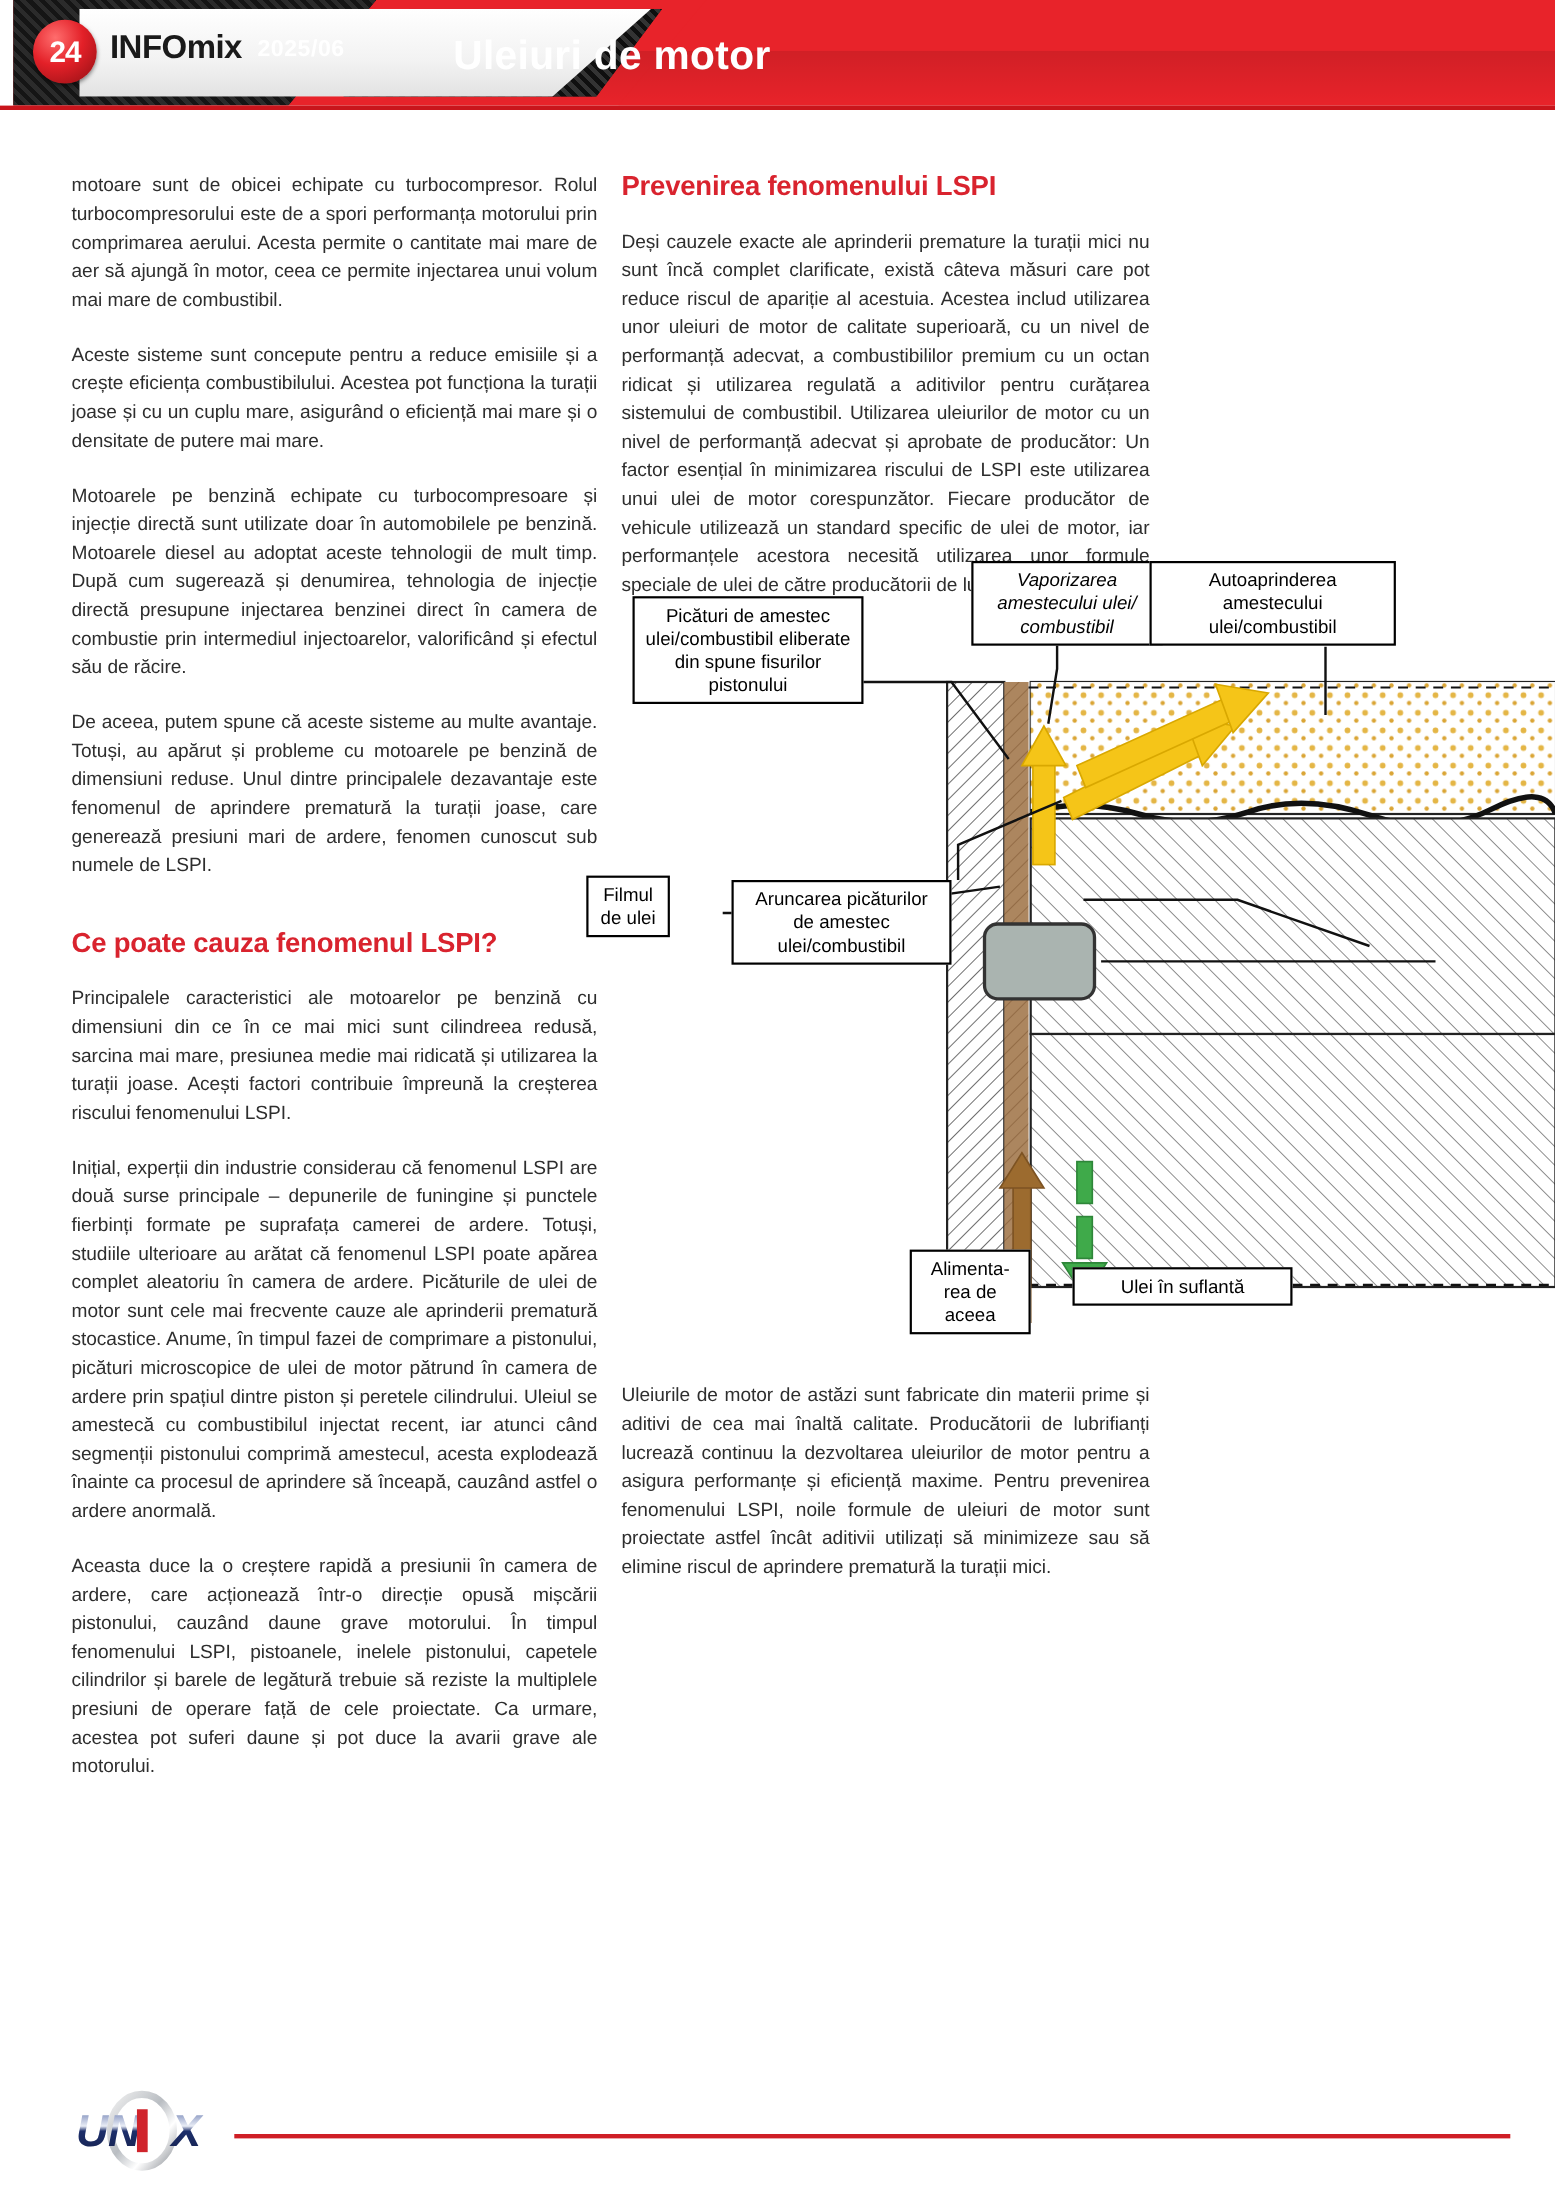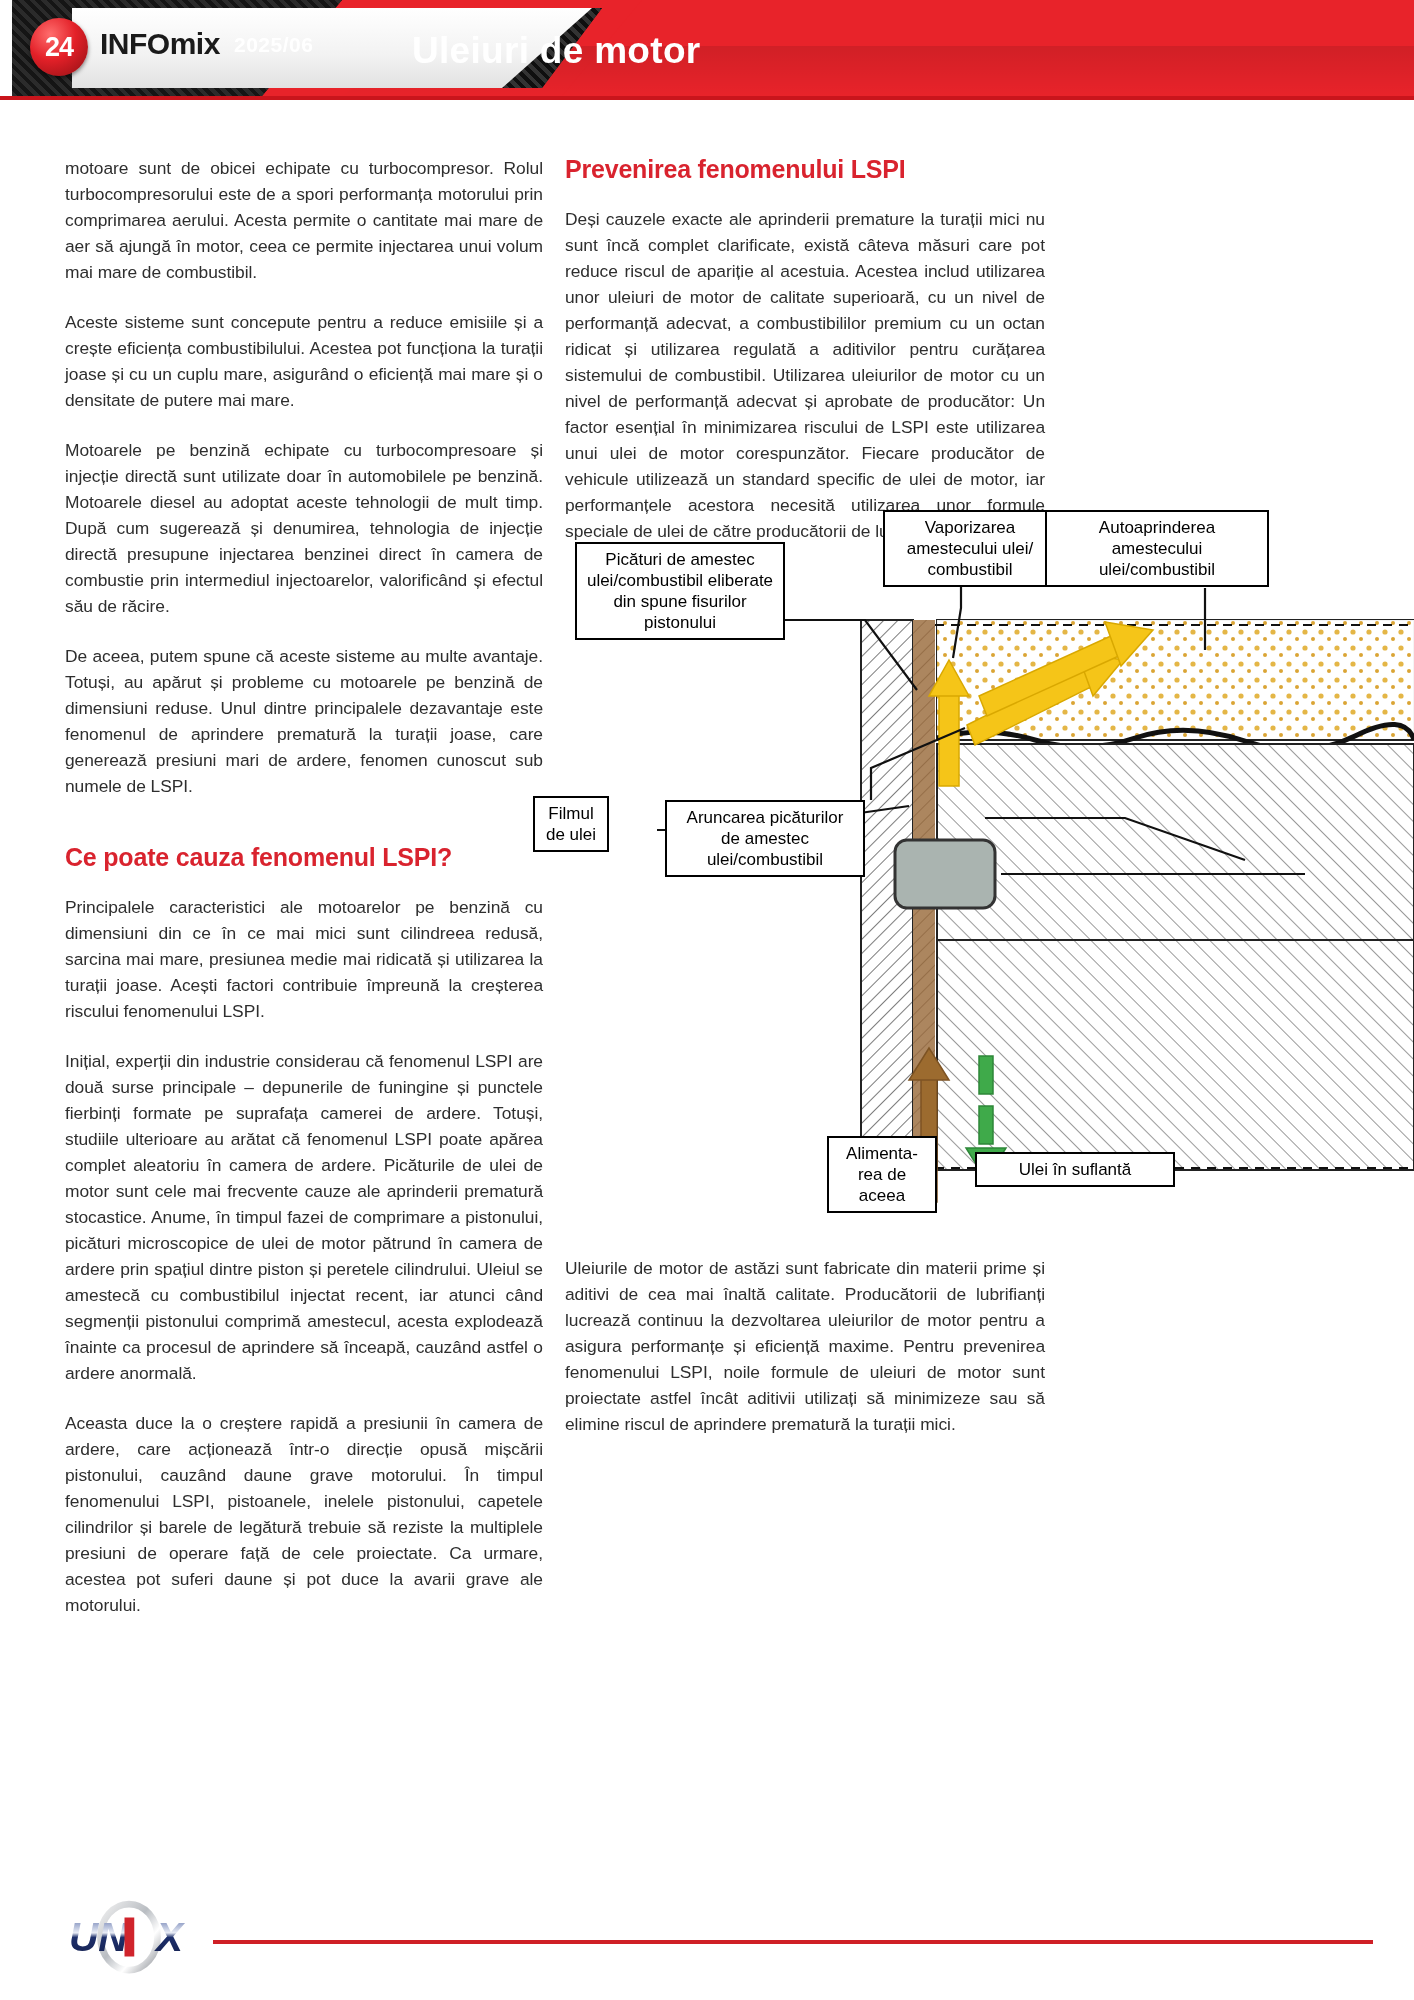--- a/index.html
+++ b/index.html
@@ -215,21 +215,21 @@
       <path d="M306 300 L 306 268 L 400 228"></path>
 
       <path d="M420 318 L 560 318 L 680 360"></path>
 
       <path d="M436 374 L 620 374 L 740 374"></path>
     </g>
   </svg>
 
   <div class="lbl" style="left:10px;top:42px;width:210px;">Picături de amestec ulei/combustibil eliberate din spune fisurilor pistonului</div>
 
-  <div class="lbl" style="left:318px;top:10px;width:174px;">Vaporizarea amestecului ulei/ combustibil</div>
+  <div class="lbl" style="left:318px;top:10px;width:174px;font-style:italic;">Vaporizarea amestecului ulei/ combustibil</div>
 
   <div class="lbl" style="left:480px;top:10px;width:224px;">Autoaprinderea amestecului ulei/combustibil</div>
 
   <div class="lbl" style="left:-32px;top:296px;width:76px;">Filmul de ulei</div>
 
   <div class="lbl" style="left:100px;top:300px;width:200px;">Aruncarea picăturilor de amestec ulei/combustibil</div>
 
   <div class="lbl" style="left:262px;top:636px;width:110px;">Alimenta- rea de aceea</div>
 
   <div class="lbl" style="left:410px;top:652px;width:200px;">Ulei în suflantă</div>

